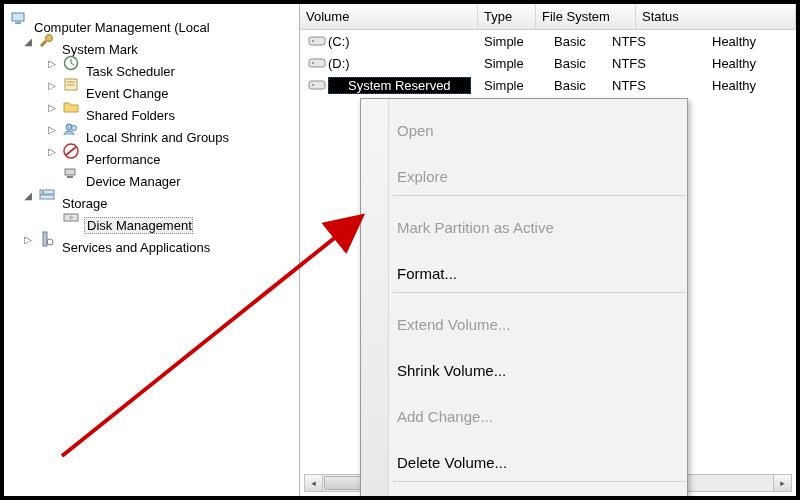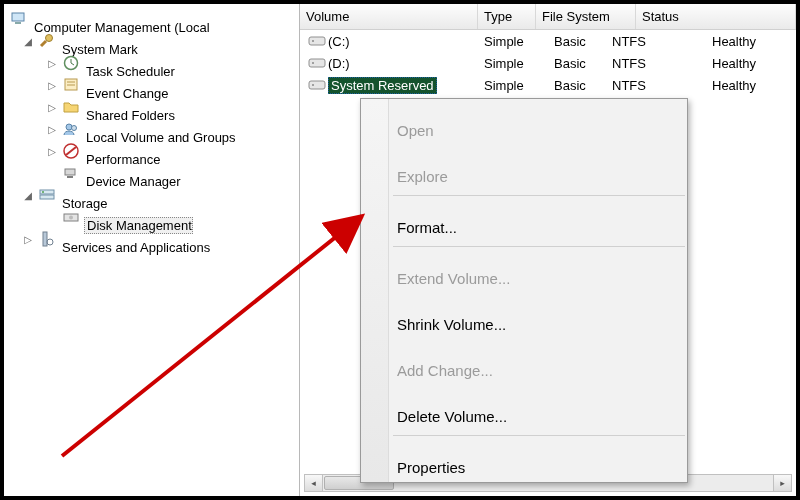--- a/index.html
+++ b/index.html
@@ -99,23 +99,23 @@
     width: 22px;
     display: inline-flex;
     justify-content: center;
   }
   .vol-row .cell.c-vol { display: flex; align-items: center; width: 178px; }
   .vol-row .cell.c-lay { width: 70px; }
   .vol-row .cell.c-type{ width: 58px; }
   .vol-row .cell.c-fs  { width: 100px; }
   .vol-row .cell.c-stat{ flex: 1; }
   .vol-row.selected .vname {
-    background: #14532d;
+    background: #000000;
     color: #fff;
-    padding: 0 2px;
+    padding: 0 19px;
     border: 1px dotted #1a5fa0;
   }
 
   
   .context-menu {
     position: absolute;
     top: 94px;
     left: 356px;
     width: 328px;
     background: #f2f2f2;
@@ -251,21 +251,21 @@
 
     <div class="tree-row indent2">
       <span class="expander">▷</span>
       <span class="icon">
         <svg width="18" height="18" viewBox="0 0 18 18">
             <circle cx="7" cy="7" r="3" fill="#a3c7e8" stroke="#5b84a8"></circle>
             <circle cx="12" cy="8" r="2.5" fill="#cdddea" stroke="#5b84a8"></circle>
             <path d="M2 15c0-3 3-4 5-4s5 1 5 4" fill="#a3c7e8" stroke="#5b84a8"></path>
           </svg>
       </span>
-      <span class="lbl">Local Volume and Groups</span>
+      <span class="lbl">Local Shrink and Groups</span>
     </div>
 
     <div class="tree-row indent2">
       <span class="expander">▷</span>
       <span class="icon">
         <svg width="18" height="18" viewBox="0 0 18 18">
             <circle cx="9" cy="9" r="7" fill="#fff" stroke="#c03030" stroke-width="1.5"></circle>
             <path d="M4 13 L14 5" stroke="#c03030" stroke-width="2"></path>
           </svg>
       </span>
@@ -391,20 +391,23 @@
   <div class="context-menu">
     <div class="cm-gutter"></div>
     <div class="cm-items">
       <div class="cm-item disabled">
           <span>Open</span>
         </div>
       <div class="cm-item disabled">
           <span>Explore</span>
         </div>
       <div class="cm-sep"></div>
+      <div class="cm-item disabled">
+          <span>Mark Partition as Active</span>
+        </div>
       <div class="cm-item">
           <span>Format...</span>
         </div>
       <div class="cm-sep"></div>
       <div class="cm-item disabled">
           <span>Extend Volume...</span>
         </div>
       <div class="cm-item">
           <span>Shrink Volume...</span>
         </div>

